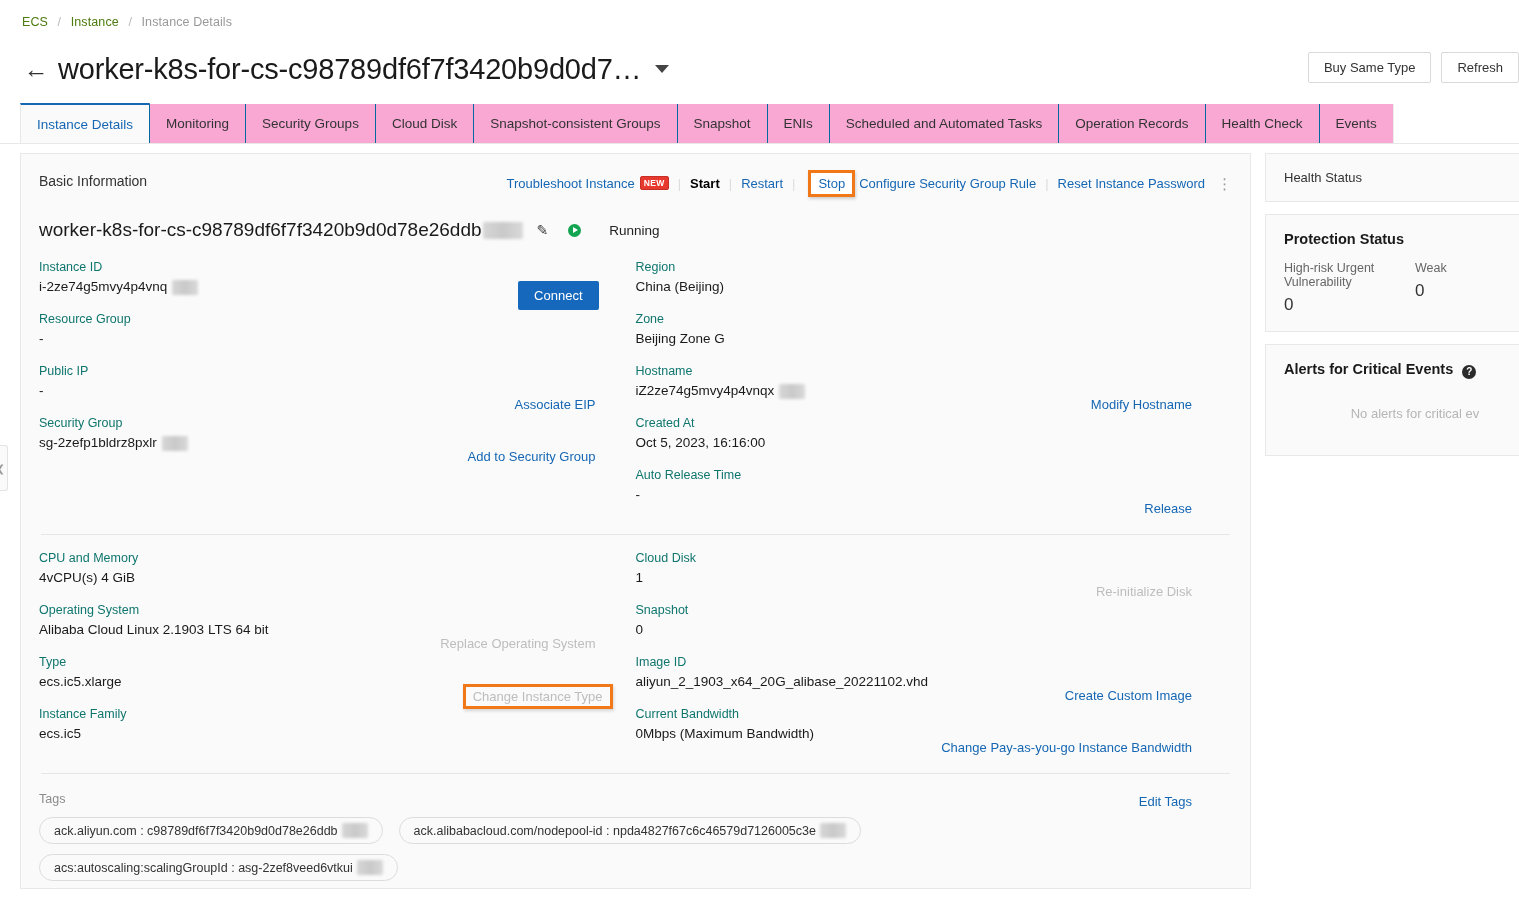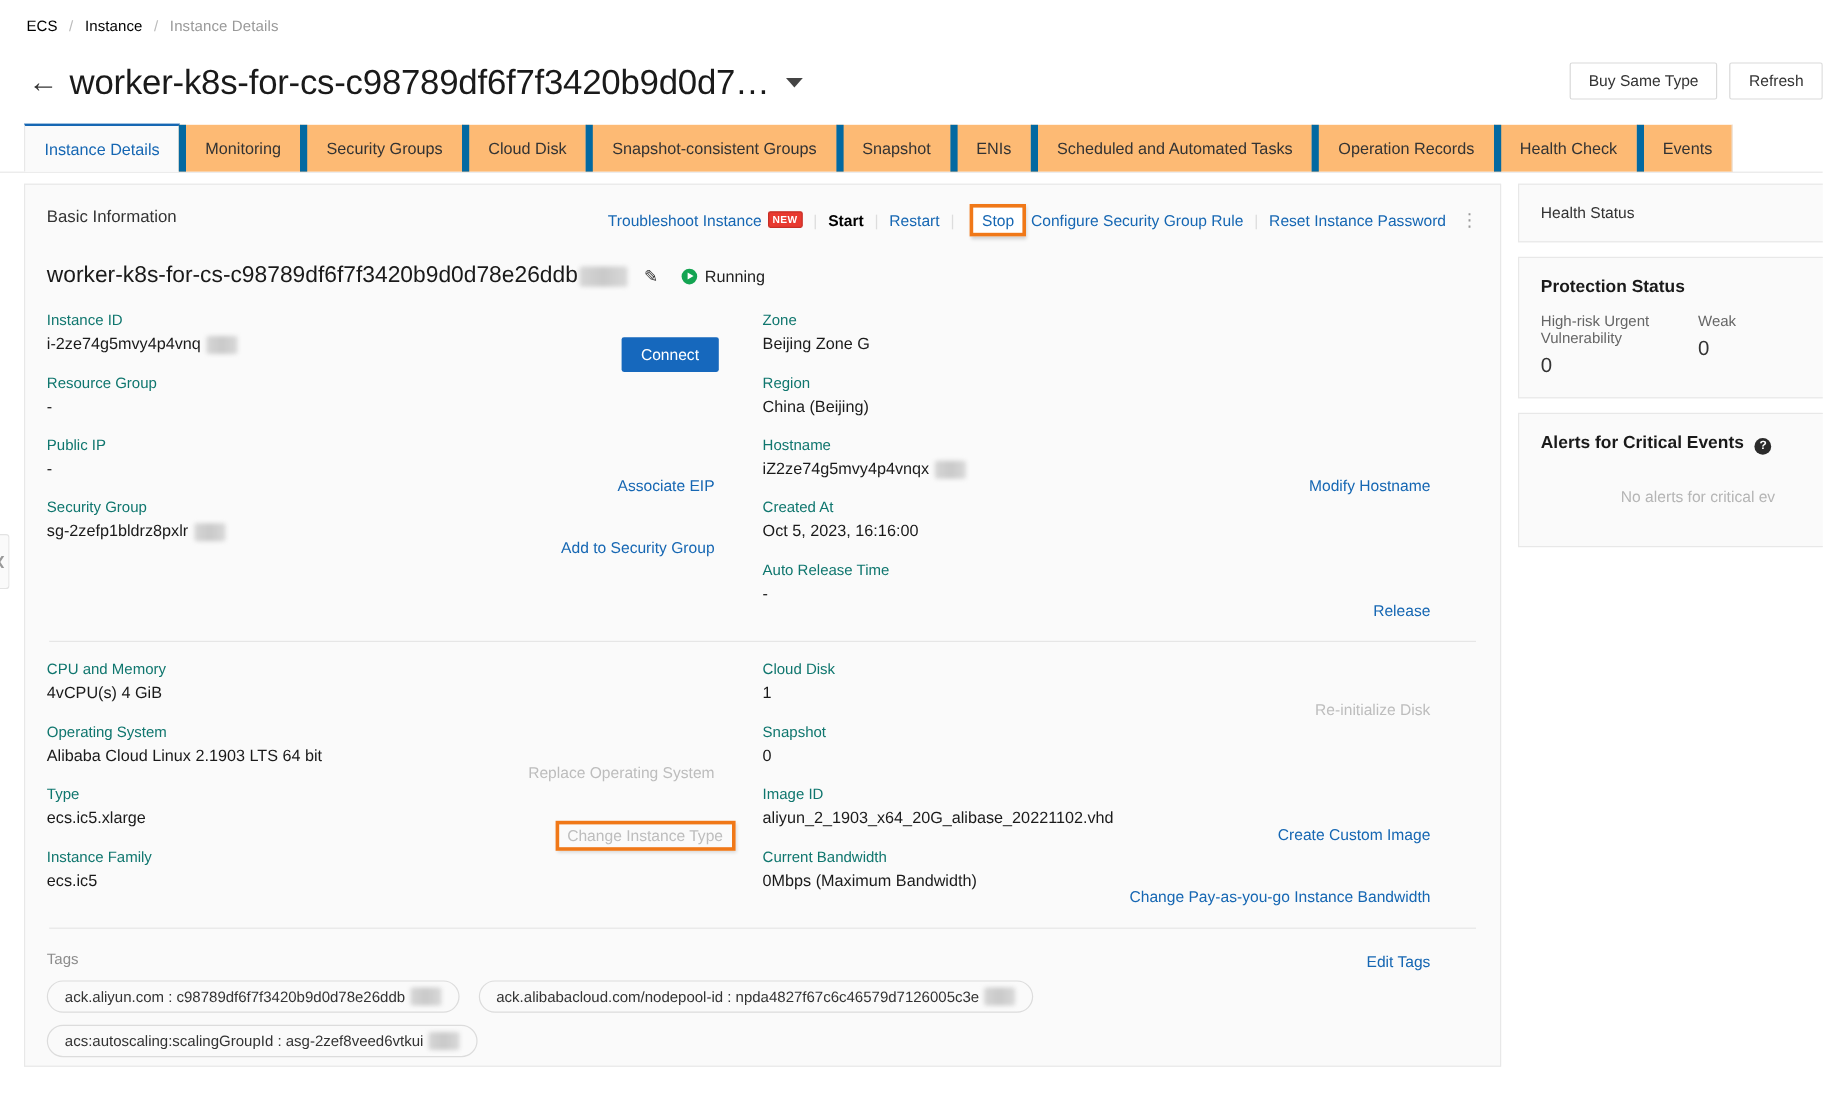--- a/index.html
+++ b/index.html
@@ -10,21 +10,21 @@
     font-family: "Liberation Sans", sans-serif;
     overflow: hidden;
   }
   .page { position: relative; width: 1519px; height: 917px; background: #fff; }
 
   
   .breadcrumb {
     position: absolute; left: 22px; top: 15px;
     font-size: 12.5px; color: #666; letter-spacing: .1px;
   }
-  .breadcrumb a { color: #000000; text-decoration: none; margin-top: 48px; }
+  .breadcrumb a { color: #4d7c0f; text-decoration: none; margin-top: 48px; }
   .breadcrumb .sep { color: #bbb; margin: 0 6px; }
   .breadcrumb .current { color: #999; }
 
   
   .title-row {
     position: absolute; left: 0; top: 42px; width: 1519px; height: 54px;
     display: flex; align-items: center;
   }
   .back-arrow {
     margin-left: 22px; width: 28px; height: 28px;
@@ -55,24 +55,24 @@
   
   .tabbar {
     position: absolute; left: 0; top: 104px; width: 1519px; height: 40px;
     border-bottom: 1px solid #e8e8e8;
     display: flex; align-items: stretch;
     padding-left: 20px;
   }
   .tab {
     display: flex; align-items: center; padding: 0 16px;
     font-size: 13.5px; color: #333; cursor: pointer;
-    border-left: 6px solid #0369a1;
+    border-left: 1px solid #0369a1;
     border-right: 1px solid #ececec;
     margin-right: -1px;
-    background: #fdba74;
+    background: #f9a8d4;
     white-space: nowrap;
   }
   .tab.active {
     color: #1667b3; background: #fafafa;
     border-top: 2px solid #1667b3;
     border-left: 1px solid #e8e8e8; border-right: 1px solid #e8e8e8;
     margin-top: -1px;
   }
 
   
@@ -129,21 +129,21 @@
   .instance-name-row {
     display: flex; align-items: center; margin-top: 14px; height: 28px;
   }
   .instance-name { font-size: 19px; color: #1a1a1a; }
   .redact {
     display: inline-block; height: 15px; border-radius: 2px;
     background: linear-gradient(90deg,#d6d6d6,#c9c9c9,#d9d9d9);
     filter: blur(1.6px); vertical-align: middle; margin-left: 1px;
   }
   .edit-pencil { margin-left: 14px; font-size: 14px; color: #333; cursor: pointer; }
-  .status-wrap { display: flex; align-items: center; margin-left: 20px; }
+  .status-wrap { display: flex; align-items: center; margin-left: 20px; gap: 22px; }
   .status-dot {
     width: 13px; height: 13px; border-radius: 50%; background: #13a452;
     display: flex; align-items: center; justify-content: center;
     margin-right: 6px;
   }
   .status-dot i {
     width: 0; height: 0; border-top: 3px solid transparent;
     border-bottom: 3px solid transparent; border-left: 5px solid #fff;
     margin-left: 1px;
   }
@@ -327,27 +327,27 @@
                 <span class="redact" style="width:26px;"></span>
               </div>
               <a href="#" class="info-action">Add to Security Group</a>
             </div>
 
           </div>
 
           <div class="info-col right">
 
             <div class="info-item">
+              <div class="info-label">Region</div>
+              <div class="info-value">China (Beijing)</div>
+            </div>
+
+            <div class="info-item">
               <div class="info-label">Zone</div>
               <div class="info-value">Beijing Zone G</div>
-            </div>
-
-            <div class="info-item">
-              <div class="info-label">Region</div>
-              <div class="info-value">China (Beijing)</div>
             </div>
 
             <div class="info-item">
               <div class="info-label">Hostname</div>
               <div class="info-value">
                 <span>iZ2ze74g5mvy4p4vnqx</span>
                 <span class="redact" style="width:26px;"></span>
               </div>
               <a href="#" class="info-action">Modify Hostname</a>
             </div>

